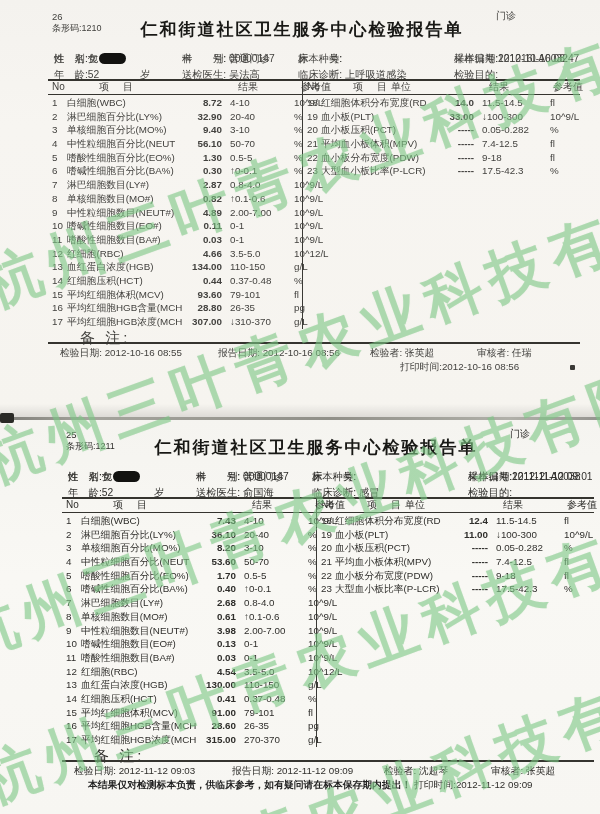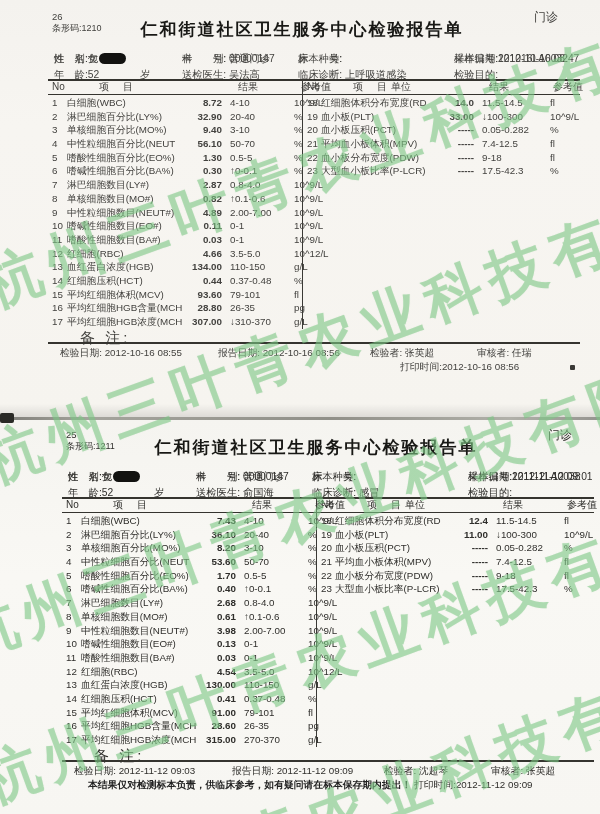--- a/index.html
+++ b/index.html
@@ -30,21 +30,21 @@
   .wm .w5{left:-18px;top:902px;}
 
   .report{position:absolute;width:560px;height:372px;z-index:3;}
   .r1{left:22px;top:8px;color:#43423f;}
   .r2{left:36px;top:426px;color:#2f2e2b;}
   .report .abs{position:absolute;white-space:nowrap;}
 
   .page-no{left:30px;top:3px;font-size:9.5px;}
   .barcode{left:30px;top:14px;font-size:9px;}
   .title{left:0;top:10px;width:560px;text-align:center;font-size:17px;font-weight:bold;letter-spacing:2px;color:#181815;}
-  .visit{left:512px;top:1px;font-size:12px;}
+  .visit{left:474px;top:1px;font-size:10px;}
 
   .info{font-size:10.3px;}
   .i-r1{top:44px;} .i-r2{top:44px;} .i-r3{top:60px;}
   .c1{left:32px;} .c1b{left:118px;} .c2{left:160px;} .c3{left:276px;} .c4{left:396px;margin-left:36px;}
   .redact{display:inline-block;width:27px;height:11px;background:#121210;border-radius:6px;vertical-align:-2px;margin-left:1px;}
 
   .hline{position:absolute;background:#35342f;}
   .l-top{left:26px;top:71px;width:532px;height:2px;}
   .l-head{left:26px;top:86px;width:532px;height:1px;}
   .l-bottom{left:26px;top:334px;width:532px;height:2px;}

